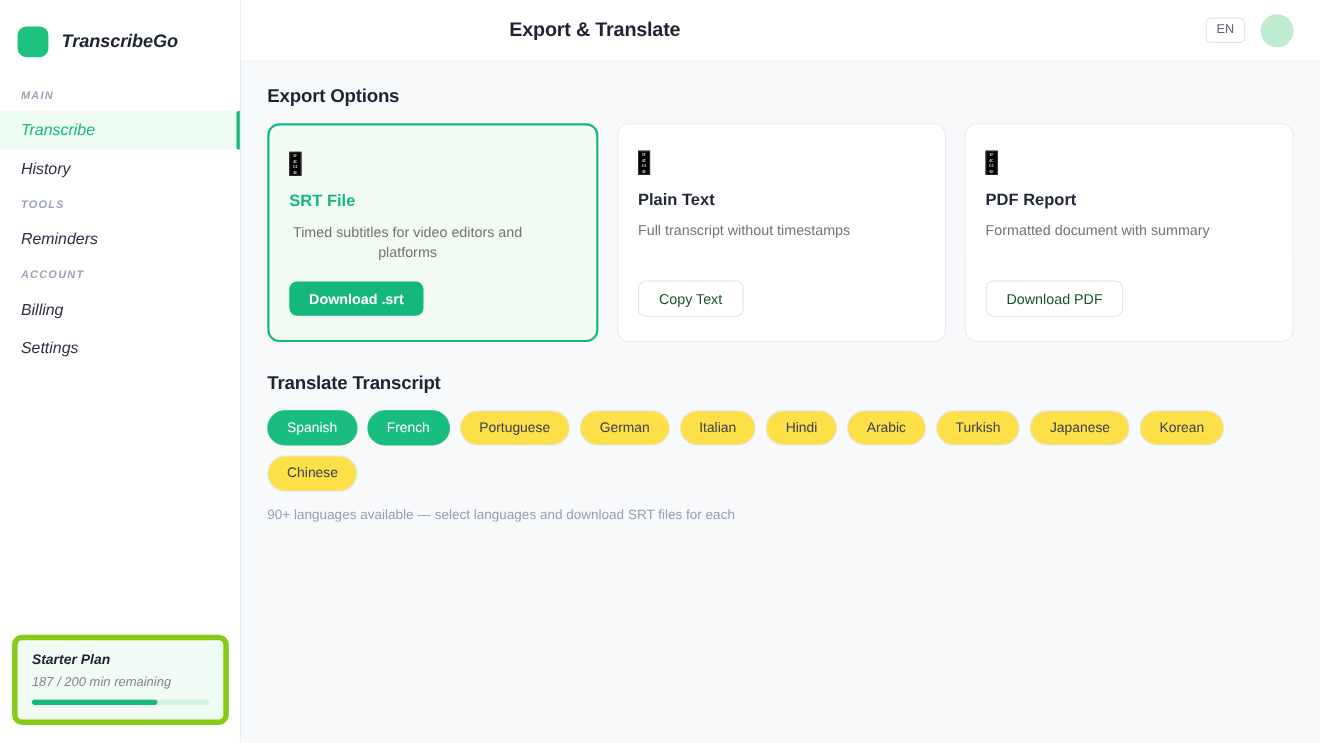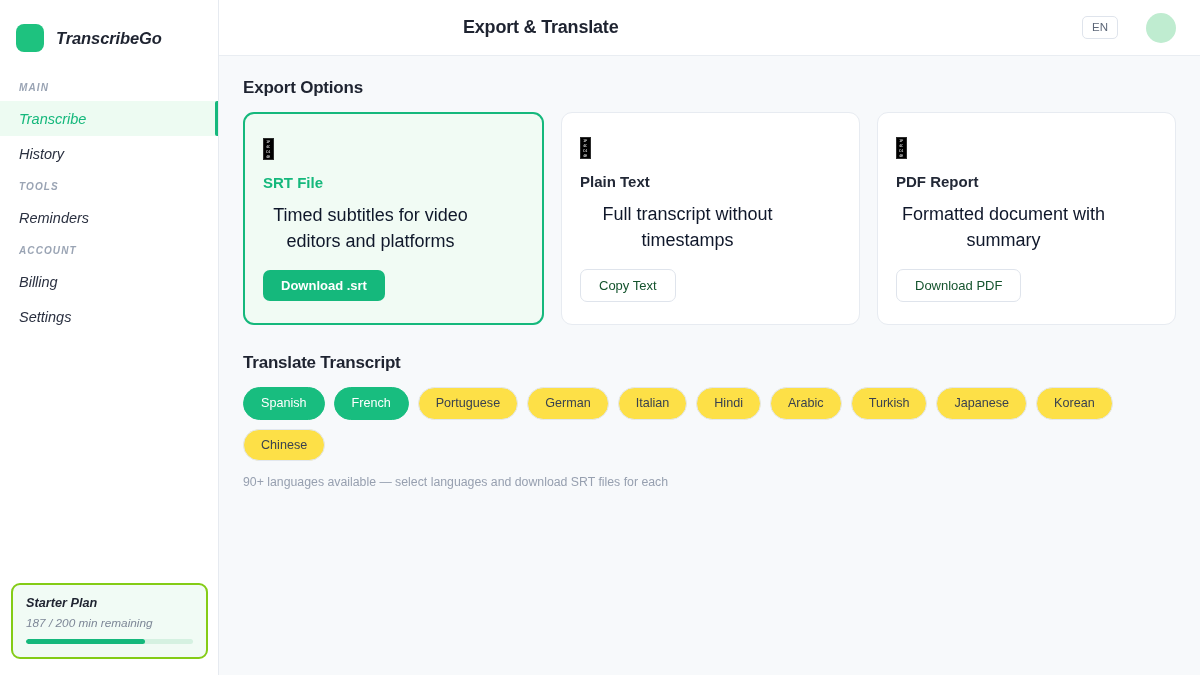--- a/index.html
+++ b/index.html
@@ -98,21 +98,21 @@
     background: #15b87c;
     border-radius: 2px 0 0 2px;
   }
 
   .plan-card {
     position: absolute;
     left: 11px;
     bottom: 16px;
     width: 197px;
     background: #f1fbf5;
-    border: 2px solid #84cc16;
+    border: 5px solid #84cc16;
     border-radius: 9px;
     padding: 11px 13px 13px 13px;
   }
 
   .plan-title {
     font-size: 12.7px;
     font-weight: bold;
     color: #1e2330;
     margin-bottom: 6px;
   }
@@ -162,21 +162,21 @@
     color: #1e2330;
     letter-spacing: -0.2px;
     position: absolute;
     left: 244px;
   }
 
   .topbar-right {
     margin-left: auto;
     display: flex;
     align-items: center;
-    gap: 28px;
+    gap: 14px;
   }
 
   .lang-pill {
     border: 1px solid #dfe4ec;
     border-radius: 5px;
     font-size: 11.5px;
     color: #5d6778;
     padding: 5px 9px;
     line-height: 1;
     background: #fff;
@@ -260,22 +260,22 @@
     font-weight: bold;
     color: #222836;
     margin-bottom: 11px;
   }
 
   .card.selected .card-title {
     color: #15b87c;
   }
 
   .card-desc {
-    font-size: 18px;
-    color: #0f172a;
+    font-size: 13px;
+    color: #737373;
     line-height: 1.45;
     margin-bottom: 16px;
     max-width: 215px;
   }
 
   .btn {
     font-family: "Liberation Sans", sans-serif;
     font-size: 13px;
     padding: 9px 18px;
     border-radius: 7px;

